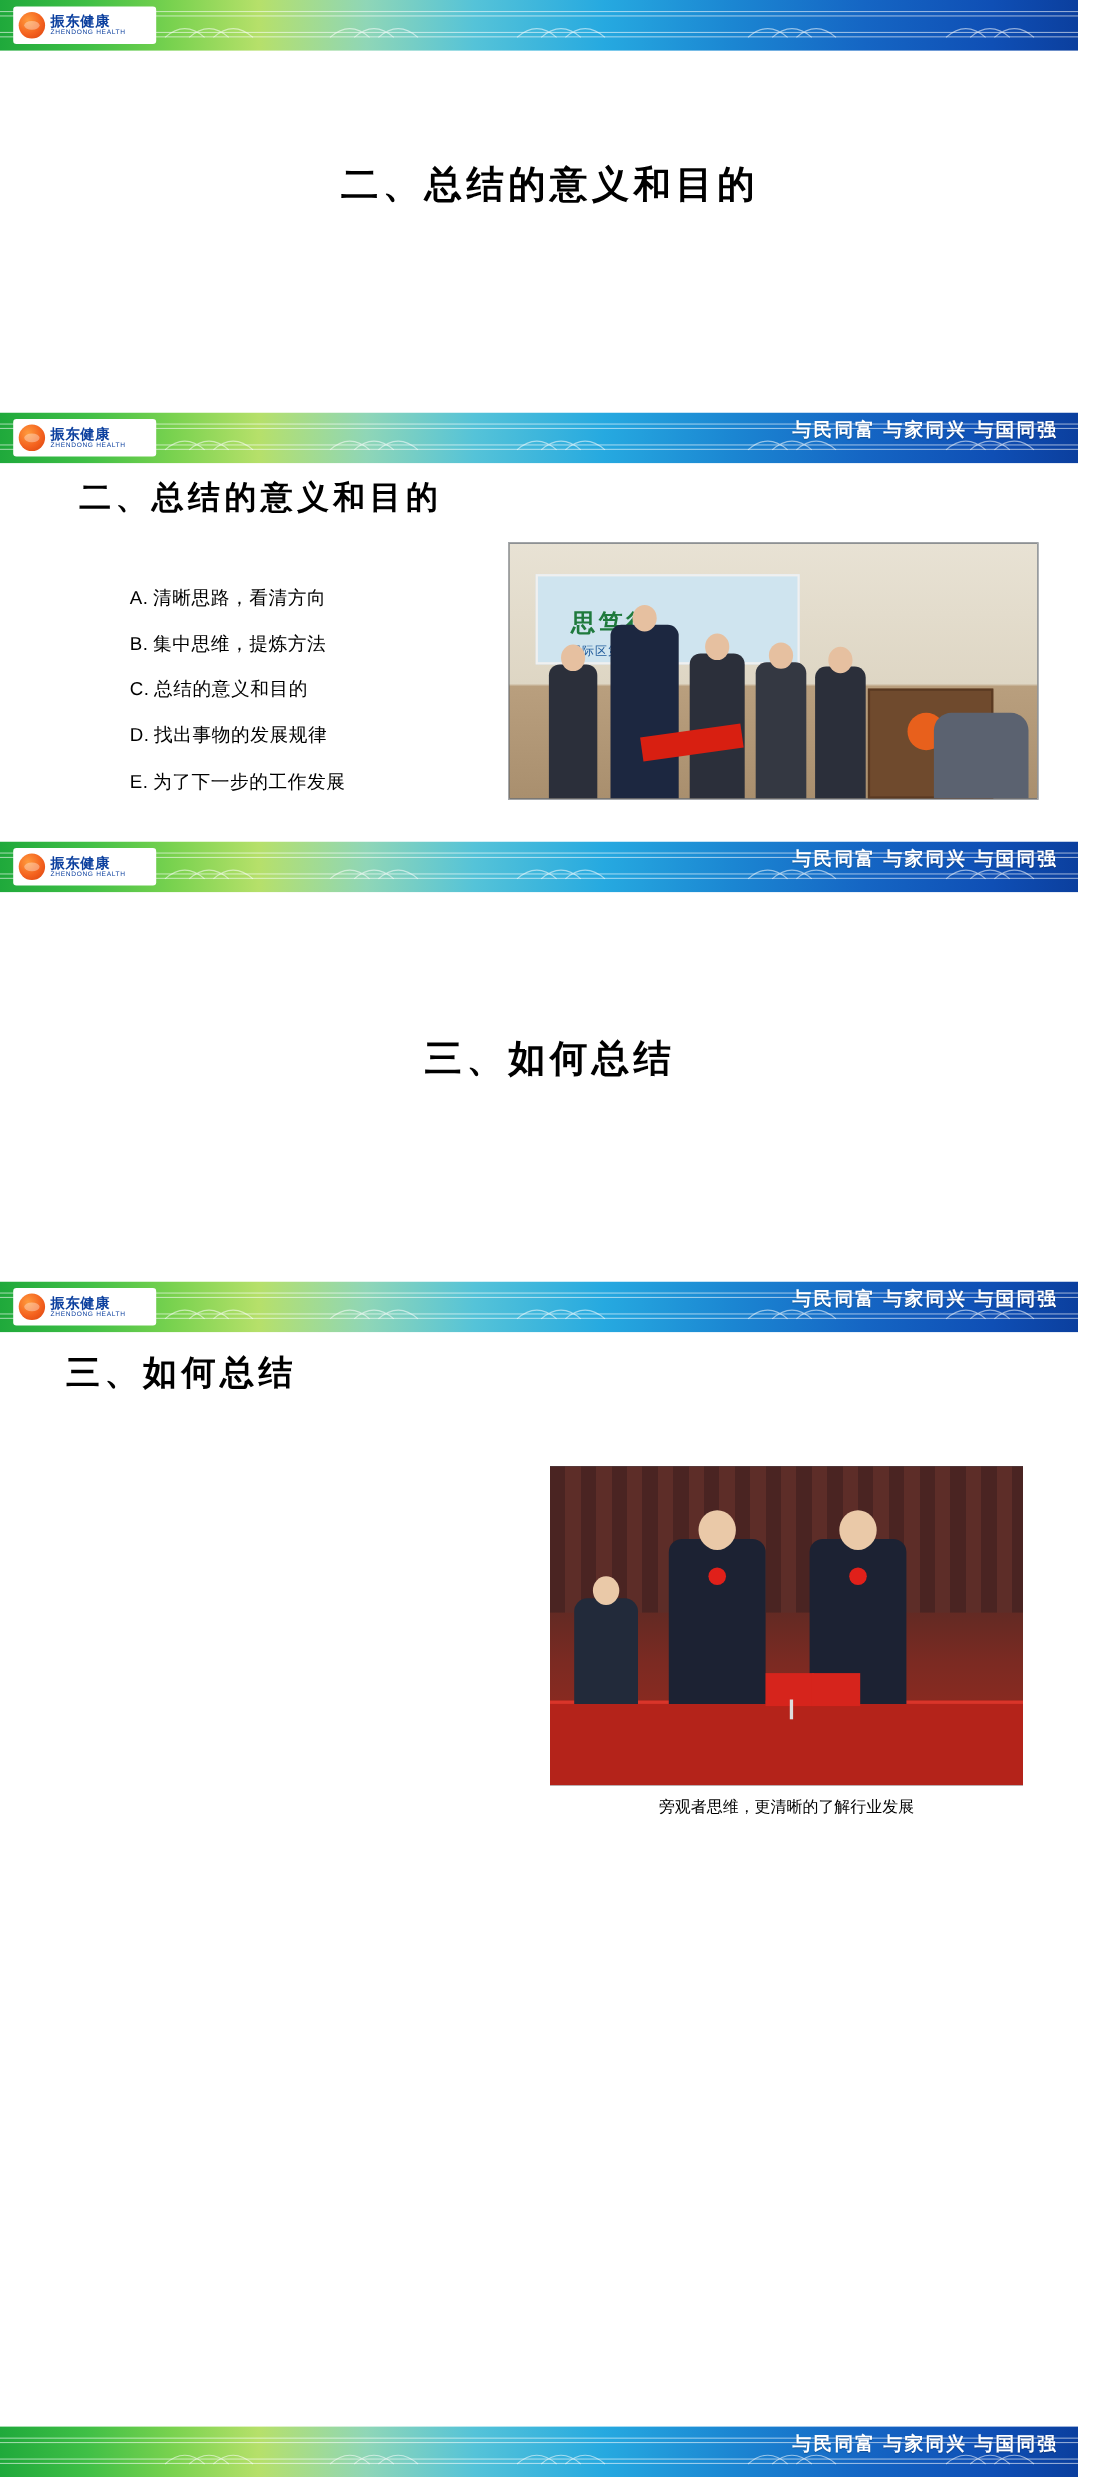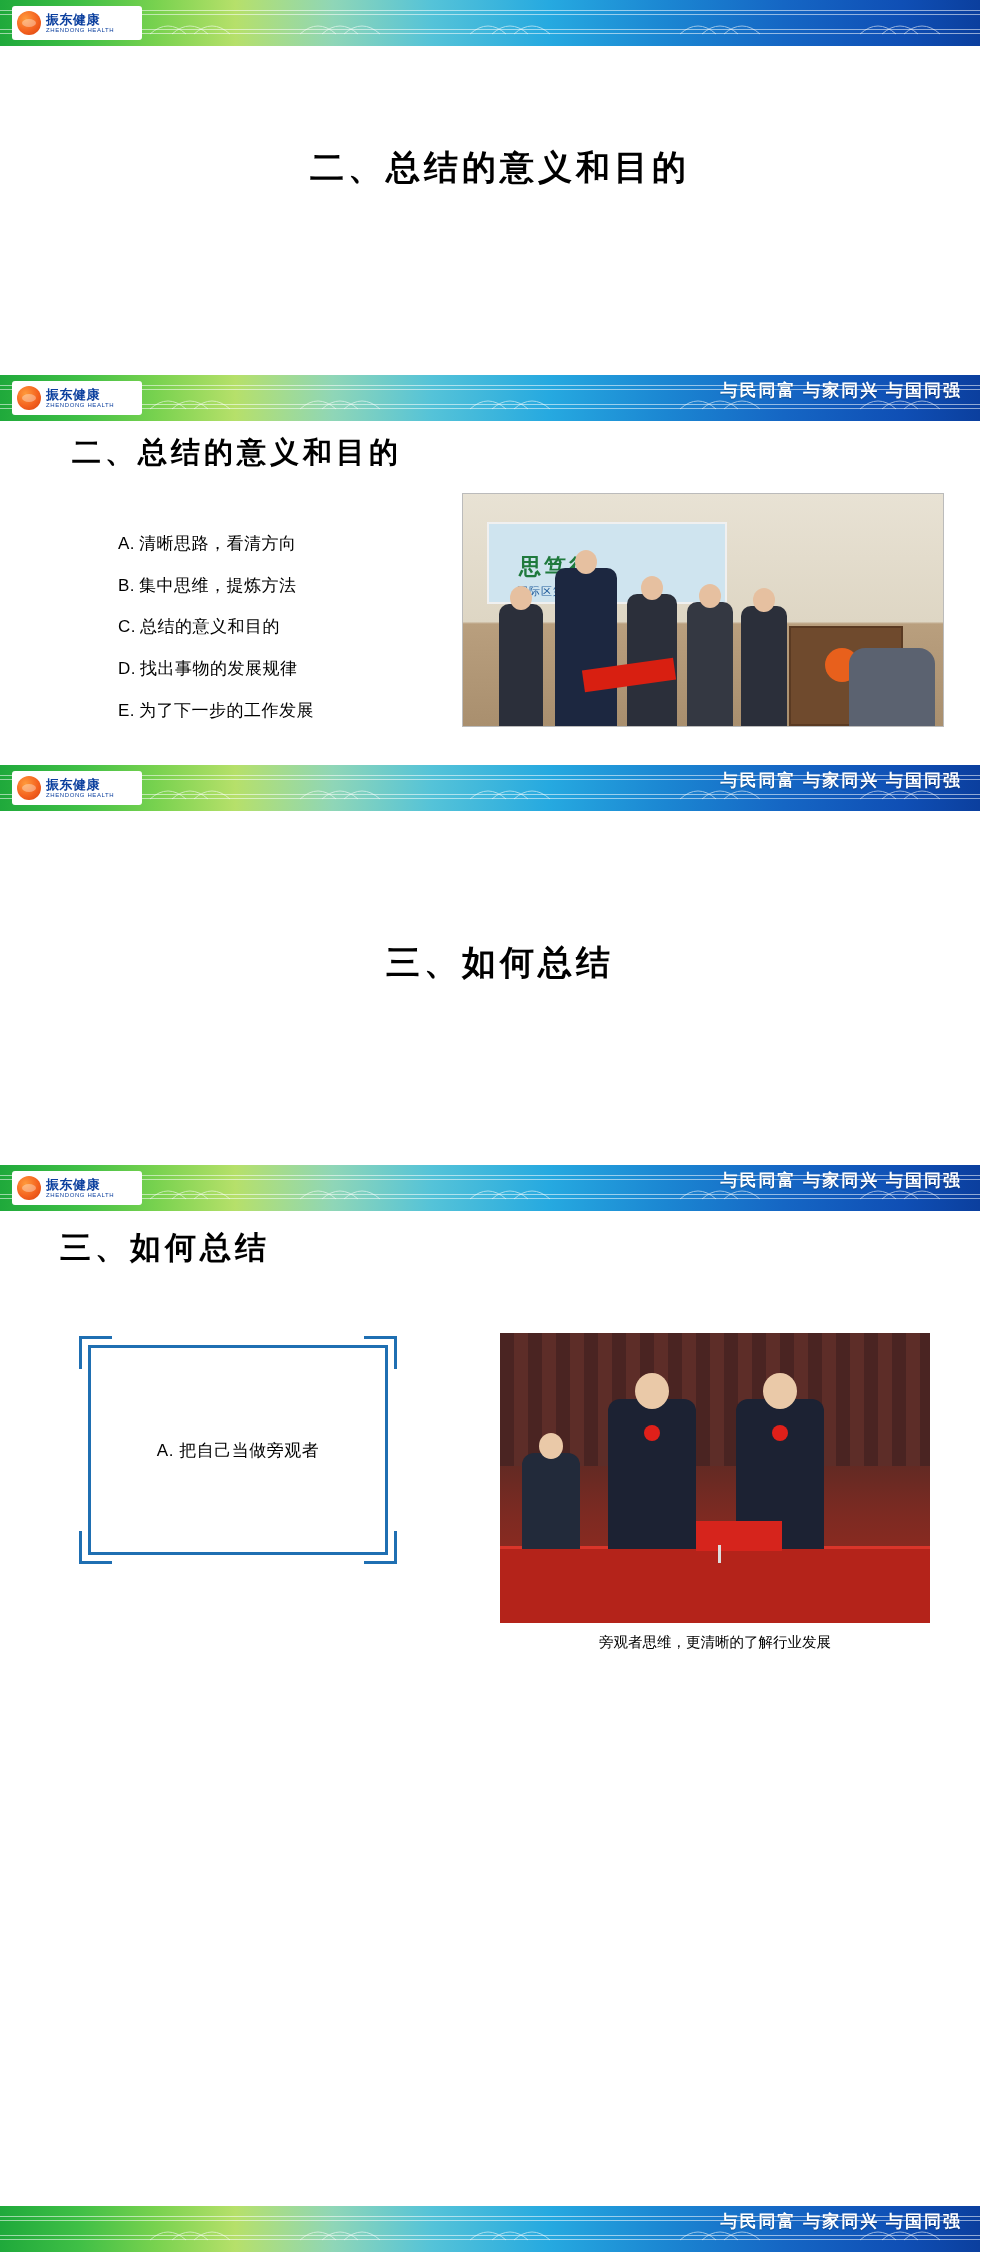--- a/index.html
+++ b/index.html
@@ -406,27 +406,20 @@
         <div class="logo-text">
           <span class="logo-cn">振东健康</span>
           <span class="logo-en">ZHENDONG HEALTH</span>
         </div>
       </div>
       <div class="band-slogan">与民同富  与家同兴  与国同强</div>
     </div>
 
     <div class="title-left" style="top:62px; left:60px;">三、如何总结</div>
 
-    <div class="frame-box" style="left:88px; top:180px;">
-      <div class="corner c-tl"></div>
-      <div class="corner c-tr"></div>
-      <div class="corner c-bl"></div>
-      <div class="corner c-br"></div>
-      <div class="fb-text">A. 把自己当做旁观者</div>
-    </div>
 
     <div class="photo ph2" style="left:500px; top:168px; width:430px; height:290px;">
       <div class="bg"></div>
       <div class="curtain"></div>
       <div class="table"></div>
       <div class="sgn s3">
           <div class="hd sm"></div>
         </div>
       <div class="sgn s1">
           <div class="hd"></div>

